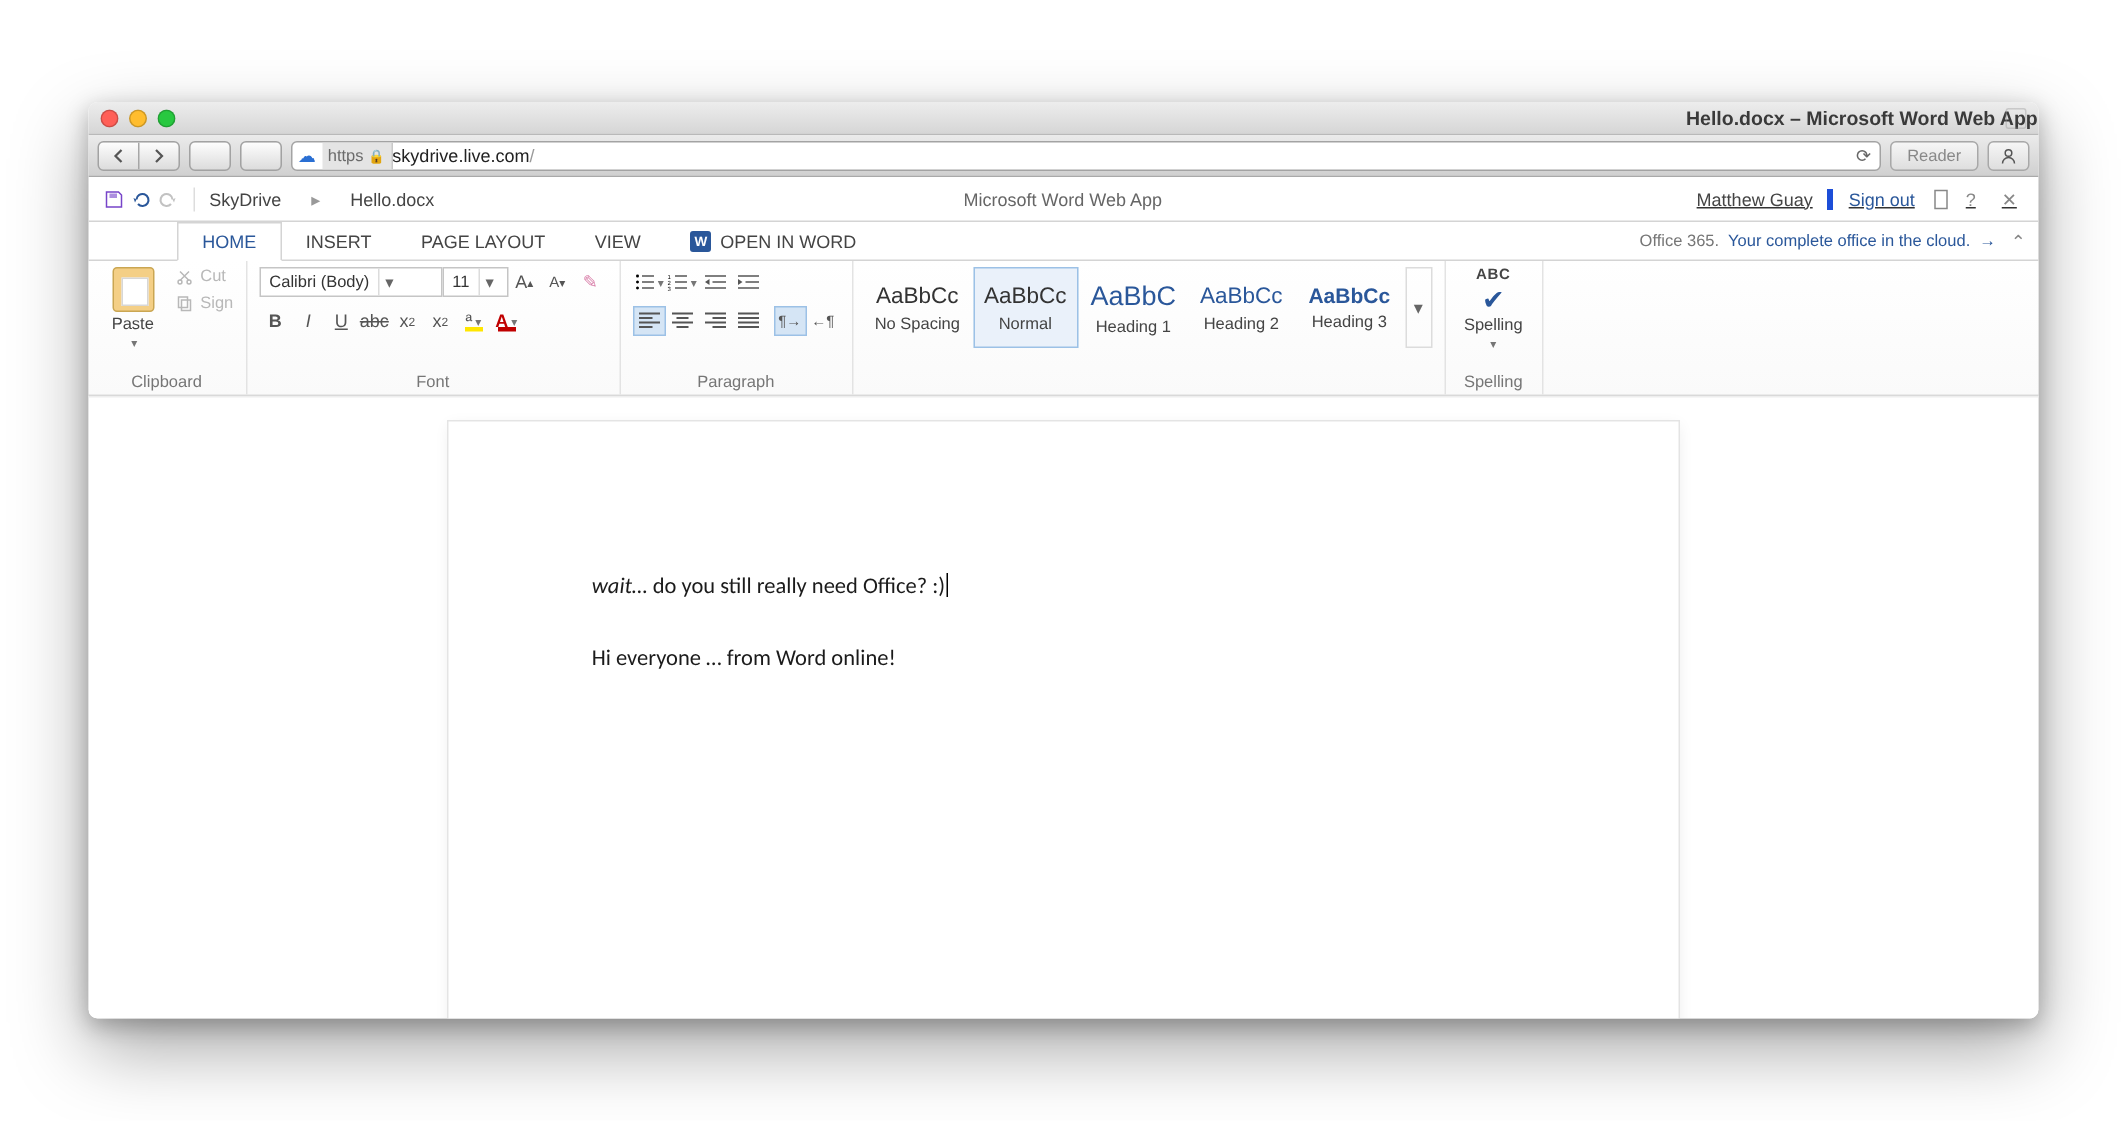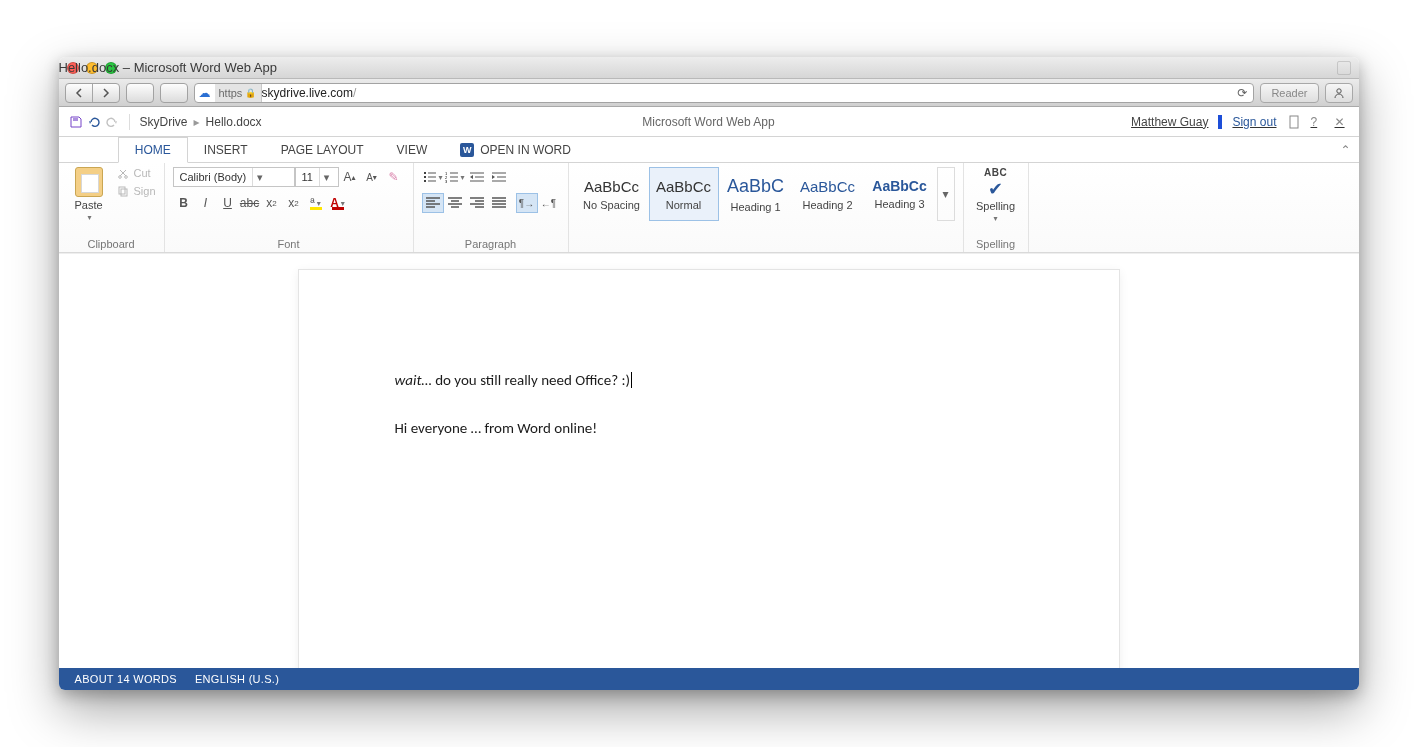--- a/index.html
+++ b/index.html
@@ -42,21 +42,21 @@
     color: #3a3a3a;
   }
   .traffic { display: flex; gap: 7px; align-items: center; }
   .traffic span {
     width: 12px; height: 12px; border-radius: 50%;
     border: 1px solid rgba(0,0,0,.2);
   }
   .tl-close   { background:#ff5f57; }
   .tl-min     { background:#ffbd2e; }
   .tl-zoom    { background:#28c840; }
-  .mac-title  { position:absolute; left:0; right:0; text-align:left; pointer-events:none; }
+  .mac-title  { position:absolute; left:0; right:0; text-align:right; pointer-events:none;font-weight:bold; }
   .mac-expand {
     margin-left:auto; width:14px; height:14px;
     border:1px solid #999; border-radius:2px; opacity:.4;
     position: relative;
   }
 
   
   .safari-bar {
     height: 28px;
     background: linear-gradient(#ebebeb,#d0d0d0);
@@ -130,21 +130,21 @@
     padding:0 10px;
     gap:6px;
     font-size:12px;
   }
   .qat { display:flex; gap:4px; align-items:center; }
   .qat svg { width:14px; height:14px; }
   .qat .save  { color:#7744c9; }
   .qat .undo  { color:#2a579a; }
   .qat .redo  { color:#c2c2c2; }
   .word-header .sep { width:1px; height:16px; background:#ddd; margin:0 4px; }
-  .bc { display:flex; align-items:center; gap:6px; color:#444; }
+  .bc { display:flex; align-items:center; gap:20px; color:#444; }
   .bc .chev { color:#999; }
   .word-header .center {
     position:absolute; left:0; right:0; text-align:center;
     color:#666; pointer-events:none;
   }
   .word-header { position:relative; }
   .hdr-right {
     margin-left:auto; display:flex; align-items:center; gap:10px;
     position:relative; z-index:1; background:#fff;text-decoration:underline;
   }
@@ -426,20 +426,25 @@
       <div class="rtab active">
           <span>HOME</span>
         </div>
       <div class="rtab">INSERT</div>
       <div class="rtab">PAGE LAYOUT</div>
       <div class="rtab">VIEW</div>
       <div class="rtab">
         <span class="wordicon">W</span>
         <span>OPEN IN WORD</span>
       </div>
+      <div class="promo">
+        <span class="grey">Office 365.</span>
+        <span>Your complete office in the cloud.</span>
+        <span>→</span>
+      </div>
       <div class="caret">⌃</div>
     </div>
 
     <div class="ribbon">
 
       <div class="rgrp">
         <div class="top">
           <div class="paste-stack">
             <div class="ic"></div>
             <div class="txt">Paste</div>
@@ -621,19 +626,15 @@
 
     <div class="canvas">
       <div class="page-shadow">
         <p>
           <i>wait…</i><span> do you still really need Office? :)</span><span class="caret-blink"></span>
         </p>
         <p>Hi everyone … from Word online!</p>
       </div>
     </div>
 
-    <div class="status">
-      <span>ABOUT 14 WORDS</span>
-      <span>ENGLISH (U.S.)</span>
-    </div>
 
   </div>
 </div>
 
 </body></html>

